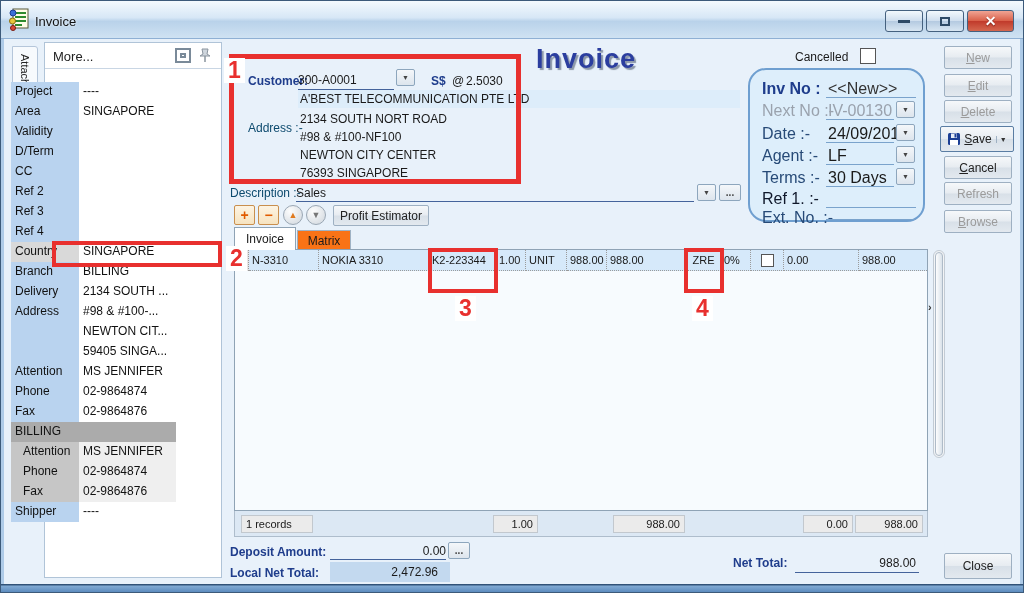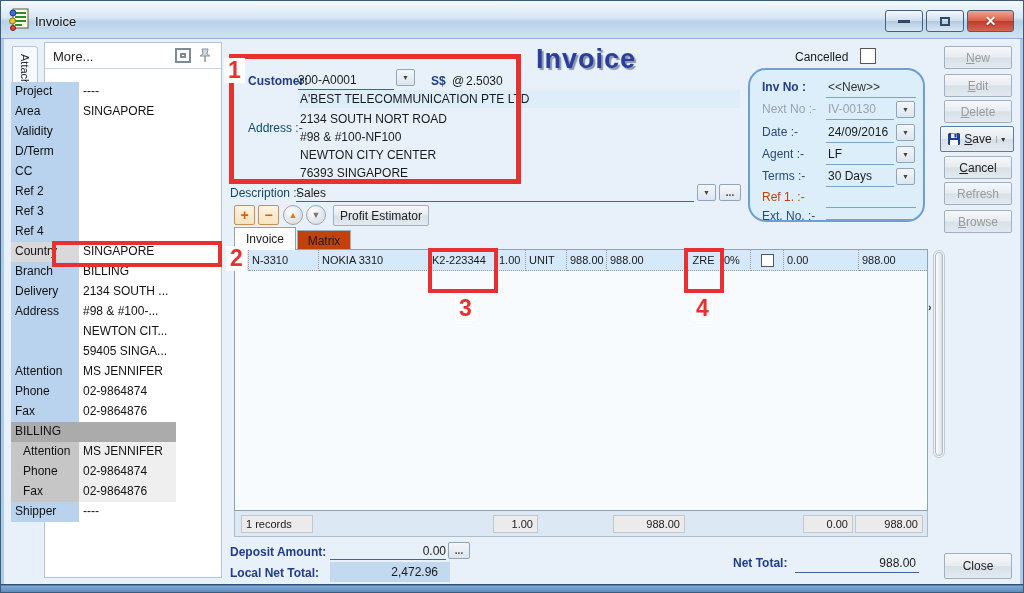--- a/index.html
+++ b/index.html
@@ -39,21 +39,21 @@
   
   .btn{position:absolute;border:1px solid #9eb0c2;border-radius:2px;background:linear-gradient(#f6f8fa,#e7ecf1 48%,#d8e0e8 52%,#e3e9ef);font-size:12px;color:#222;display:flex;align-items:center;justify-content:center}
   .btn.dis{color:#9b9b9b}
   .btn u{text-decoration:underline}
   .ddbtn{position:absolute;width:19px;height:17px;border:1px solid #8da6bd;border-radius:2px;background:linear-gradient(#f4f7fa,#dde5ed);display:flex;align-items:center;justify-content:center;font-size:7px;color:#444}
   .toolbtn{position:absolute;width:21px;height:20px;border:1px solid #c98f4e;border-radius:2px;background:linear-gradient(#fdf4e3,#f6e3c0);display:flex;align-items:center;justify-content:center;color:#e05a00;font-weight:bold;font-size:14px}
   .circbtn{position:absolute;width:20px;height:20px;border:1px solid #9aa7b4;border-radius:50%;background:radial-gradient(circle at 35% 30%,#fdfdfd,#cfd6dd);display:flex;align-items:center;justify-content:center;font-size:9px;color:#777}
   .circbtn.up{color:#e07a1f}
   
   .infopanel{left:748px;top:68px;width:177px;height:154px;background:#ddeefb;border:2px solid #6f9fd0;border-radius:18px}
-  .irow{position:absolute;left:12px;font-size:12px}
+  .irow{position:absolute;left:12px;font-size:16px}
   
   .grid{left:234px;top:249px;width:694px;height:262px;background:#f7fbfe;border:1px solid #8fa3b5}
   .ghrow,.gdrow{display:flex;width:692px}
   .gh{height:20px;border-right:1px dotted #9a9a9a;border-bottom:1px dotted #9a9a9a;font-size:11px;display:flex;align-items:center;justify-content:center;background:#fbfbfb;white-space:nowrap;overflow:hidden}
   .gc{height:21px;border-right:1px dotted #9a9a9a;border-bottom:1px dotted #9a9a9a;font-size:11px;display:flex;align-items:center;background:#d6e9fa;padding-left:3px;white-space:nowrap;overflow:hidden}
   .gfoot{left:234px;top:511px;width:694px;height:26px;background:#dce8f4;border:1px solid #aebdcc;border-top:none}
   .fbox{position:absolute;top:4px;height:18px;background:#ebebeb;border:1px solid #c2c8ce;font-size:11px;display:flex;align-items:center;padding:0 4px}
   .fbox.num{justify-content:flex-end}
   
   .ann{position:absolute;border:5px solid #e8302e;z-index:40;pointer-events:none}
@@ -241,21 +241,21 @@
       <span>▼</span>
     </div>
 
   <div class="irow" style="top:99px;color:#274a77">Terms :-</div>
   <div class="irow" style="left:78px;top:99px">30 Days</div>
   <div class="abs ul" style="left:76px;top:116px;width:68px"></div>
   <div class="ddbtn" style="left:146px;top:98px">
       <span>▼</span>
     </div>
 
-  <div class="irow" style="top:120px;color:#c2410c">Ref 1. :-</div>
+  <div class="irow" style="top:120px;color:#0f172a">Ref 1. :-</div>
   <div class="abs ul" style="left:76px;top:137px;width:90px"></div>
 
   <div class="irow" style="top:139px;color:#274a77">Ext. No. :-</div>
   <div class="abs ul" style="left:76px;top:149px;width:90px"></div>
 </div>
 
 <div class="btn dis" style="left:944px;top:46px;width:68px;height:23px">
     <span><u>N</u><span>ew</span></span>
   </div>
 <div class="btn dis" style="left:944px;top:74px;width:68px;height:23px">
@@ -299,21 +299,21 @@
   </div>
 <div class="circbtn up" style="left:283px;top:205px">
     <span>▲</span>
   </div>
 <div class="circbtn" style="left:306px;top:205px">
     <span>▼</span>
   </div>
 <div class="btn" style="left:333px;top:205px;width:96px;height:21px">Profit Estimator</div>
 
 <div class="abs" style="left:234px;top:227px;width:62px;height:23px;background:#fff;border:1px solid #8fa3b5;border-bottom:none;text-align:center;padding-top:4px;z-index:2">Invoice</div>
-<div class="abs" style="left:297px;top:230px;width:54px;height:20px;background:#c2410c;border:1px solid #9fb2c4;border-bottom:none;text-align:center;padding-top:3px">Matrix</div>
+<div class="abs" style="left:297px;top:230px;width:54px;height:20px;background:#f97316;border:1px solid #9fb2c4;border-bottom:none;text-align:center;padding-top:3px">Matrix</div>
 
 <div class="abs grid">
   <div class="gdrow">
     <div class="gc" style="width:14px;background:#e6e6e6;justify-content:center;padding-left:0;font-size:9px">▸</div>
     <div class="gc" style="width:70px">N-3310</div>
     <div class="gc" style="width:110px">NOKIA 3310</div>
     <div class="gc" style="width:67px">K2-223344</div>
     <div class="gc" style="width:30px">1.00</div>
     <div class="gc" style="width:41px">UNIT</div>
     <div class="gc" style="width:40px">988.00</div>

